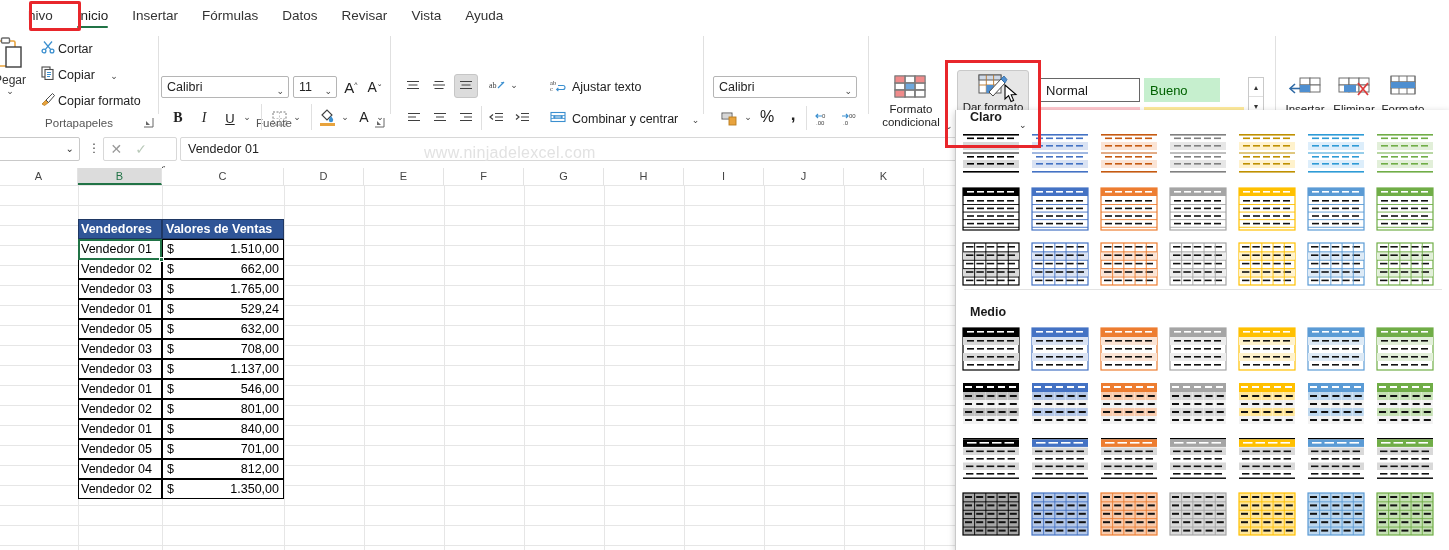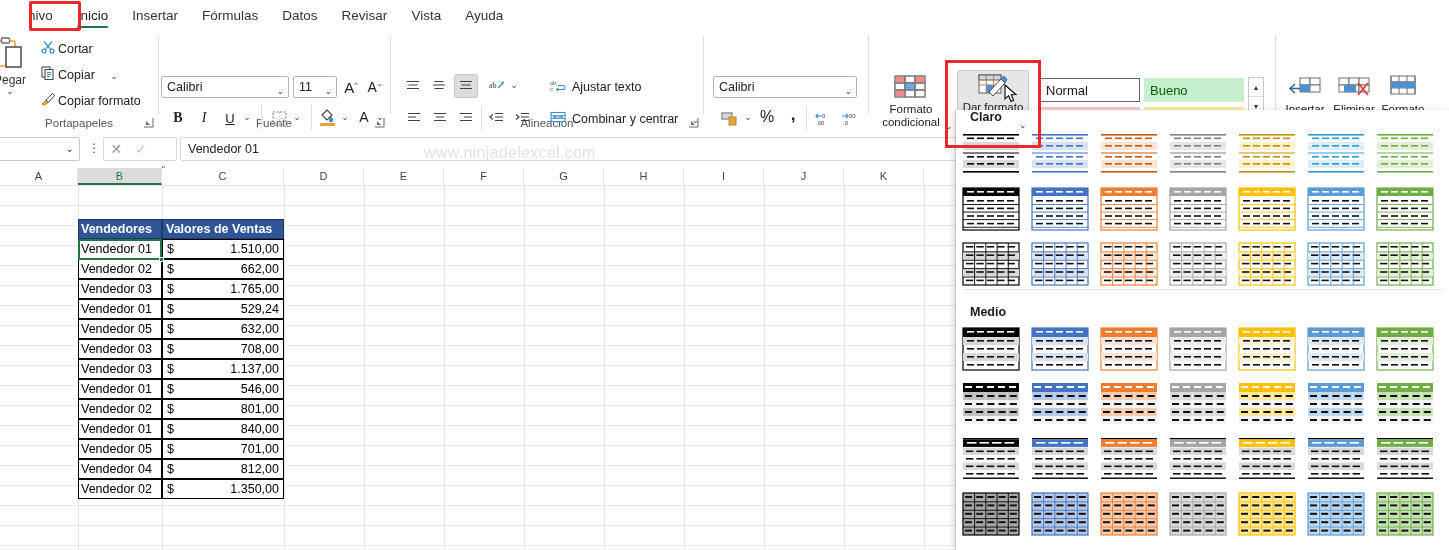--- a/index.html
+++ b/index.html
@@ -249,29 +249,20 @@
         <rect x="1" y="15" width="15" height="3" fill="#e8a33d"></rect>
       </svg>
     </div>
     <div class="ibtn" style="left:339px;top:78px;width:12px;height:14px;font-size:9px;color:#444;">⌄</div>
     <div class="ibtn" style="left:353px;top:74px;width:22px;height:22px;font-size:14px;">
       <span>A</span>
     </div>
     <div class="ibtn" style="left:374px;top:78px;width:12px;height:14px;font-size:9px;color:#444;">⌄</div>
     <div class="sep" style="left:390px;"></div>
 
-    <div class="rgroup" style="left:391px;width:312px;">
-      <div class="glabel">Alineación</div>
-      <div class="dlg">
-        <svg width="11" height="11" viewBox="0 0 11 11">
-            <path d="M1 10h9V1" stroke="#666" fill="none" stroke-width="1"></path>
-            <path d="M3 8h4L3 4z" fill="#666"></path>
-          </svg>
-      </div>
-    </div>
     <div class="ibtn" style="left:402px;top:44px;width:22px;height:20px;">
       <svg width="14" height="12" viewBox="0 0 14 12">
           <g stroke="#3f3f3f" stroke-width="1.2">
             <path d="M1 1.5h12M2.5 5h9M1 8.5h12"></path>
           </g>
         </svg>
     </div>
     <div class="ibtn" style="left:428px;top:44px;width:22px;height:20px;">
       <svg width="14" height="12" viewBox="0 0 14 12">
           <g stroke="#3f3f3f" stroke-width="1.2">
@@ -436,21 +427,21 @@
           <path d="M24 7 L28 11 L30 7.5 L27 4 Z" fill="#4f8fd0" stroke="#2f6aa5" stroke-width=".8"></path>
         </svg>
       </div>
       <div>Dar formato como tabla</div>
     </div>
     <div style="position:absolute;left:1019px;top:88px;font-size:9px;color:#333;z-index:5;">⌄</div>
     <div class="redbox"></div>
 
     <div id="cellstyles-host">
         <div class="stylecell" style="left: 1040px; top: 46px; width: 100px; background: rgb(255, 255, 255); color: rgb(26, 26, 26); border: 1px solid rgb(102, 102, 102);"><span>Normal</span></div>
-        <div class="stylecell" style="left: 1144px; top: 46px; width: 100px; background: rgb(198, 239, 206); color: rgb(0, 97, 0); border: 1px solid rgb(198, 239, 206);"><span>Bueno</span></div>
+        <div class="stylecell" style="left: 1144px; top: 46px; width: 76px; background: rgb(198, 239, 206); color: rgb(0, 97, 0); border: 1px solid rgb(198, 239, 206);"><span>Bueno</span></div>
         <div class="stylecell" style="left: 1040px; top: 75px; width: 100px; background: rgb(255, 199, 206); color: rgb(156, 0, 6); border: 1px solid rgb(255, 199, 206);"><span>Incorrecto</span></div>
         <div class="stylecell" style="left: 1144px; top: 75px; width: 100px; background: rgb(255, 235, 156); color: rgb(156, 101, 0); border: 1px solid rgb(255, 235, 156);"><span>Neutral</span></div>
       </div>
     <div class="stylescroll">
       <div>▴</div>
       <div>▾</div>
       <div style="border-bottom:none;">▾</div>
     </div>
     <div class="sep" style="left:1275px;"></div>
 

